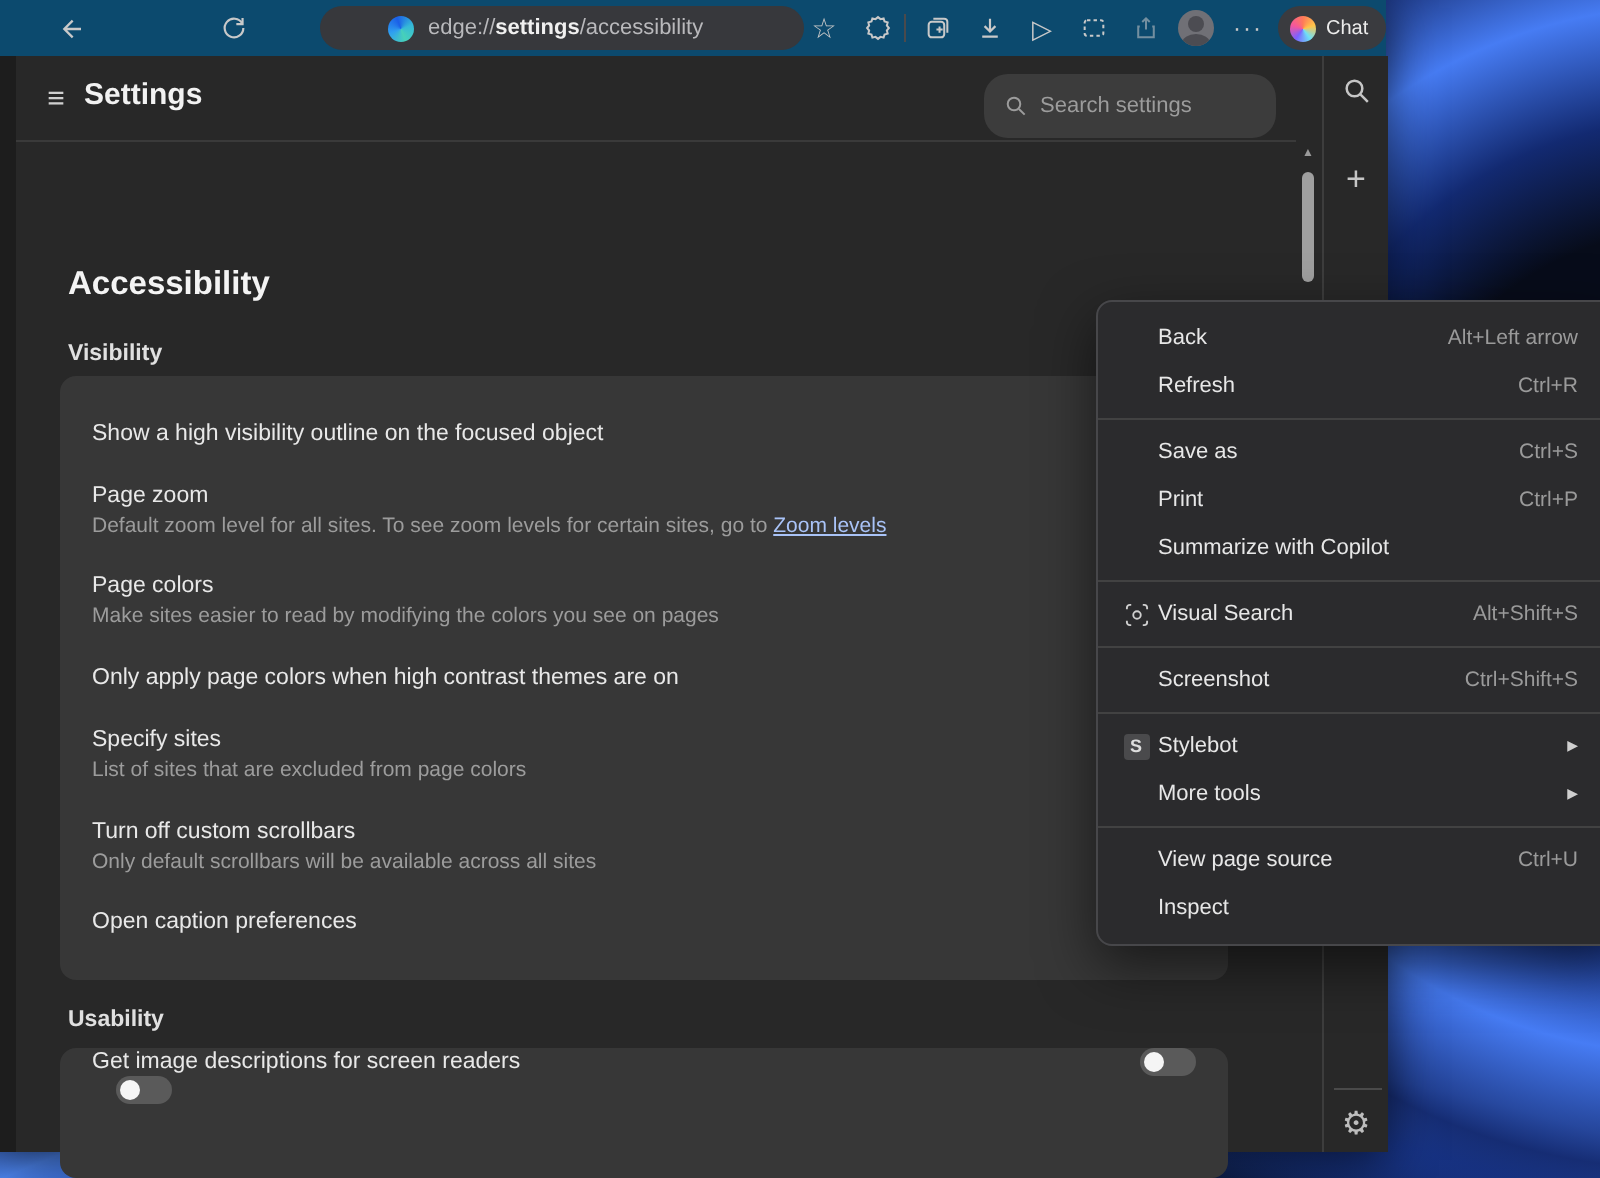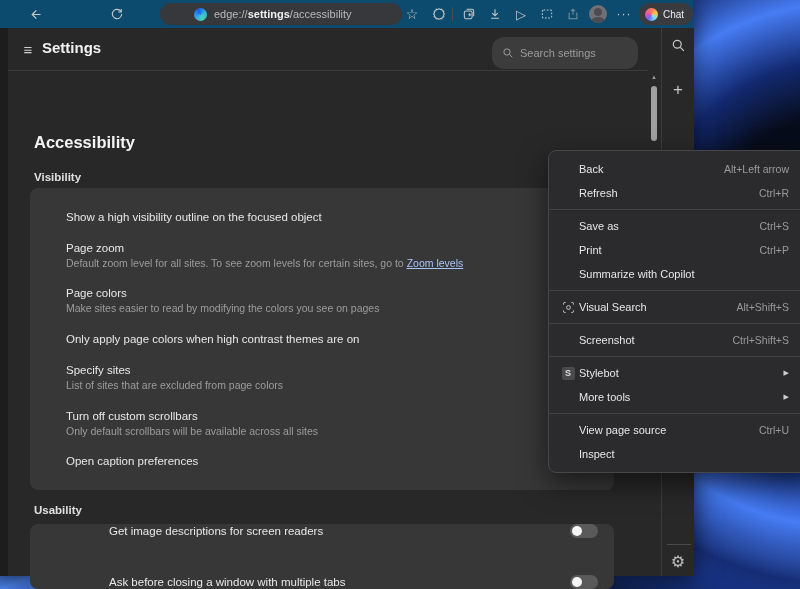--- a/index.html
+++ b/index.html
@@ -60,23 +60,23 @@
   }
   .search-box .ph{font-size:11px;color:#9c9c9c;white-space:nowrap;}
   
   .content{position:absolute;left:8px;top:43px;width:640px;height:505px;}
   .page-title{position:absolute;left:26px;top:62px;font-size:16.5px;font-weight:bold;color:#f4f4f4;}
   .sec-head{position:absolute;font-size:11.5px;font-weight:bold;color:#e0e0e0;}
   .sec-head.visibility{left:26px;top:100px;}
   .sec-head.usability{left:26px;top:433px;}
   .card{position:absolute;left:22px;width:584px;background:#373737;border-radius:8px;box-sizing:border-box;}
   .card.c1{top:117px;height:302px;display:flex;flex-direction:column;justify-content:space-evenly;padding:4px 0;}
-  .card.c2{top:453px;height:65px;display:flex;flex-direction:column;justify-content:space-between;padding-left:43px;}
+  .card.c2{top:453px;height:65px;display:flex;flex-direction:column;justify-content:flex-start;}
   .row{padding:0 16px;display:flex;align-items:center;}
-  .row-text{flex:1;min-width:0;margin-left:20px;}
+  .row-text{flex:1;min-width:0;}
   .row-title{font-size:11.5px;color:#e8e8e8;display:block;}
   .row-desc{font-size:10.5px;color:#9c9c9c;display:block;margin-top:3px;}
   .row-desc a{color:#a9c3f7;text-decoration:underline;cursor:pointer;}
   .toggle{width:28px;height:14px;border-radius:7px;background:#5a5a5a;position:relative;flex:0 0 auto;margin-left:12px;}
   .toggle::after{content:"";position:absolute;left:2px;top:2px;width:10px;height:10px;border-radius:50%;background:#f5f5f5;}
   
   .scrollbar{position:absolute;left:648px;top:44px;width:12px;height:532px;}
   .sb-arrow{position:absolute;left:0;width:12px;text-align:center;font-size:6px;color:#9a9a9a;}
   .sb-up{top:2px;}
   .sb-thumb{position:absolute;left:3px;top:14px;width:6px;height:55px;border-radius:3px;background:#9f9f9f;}
@@ -229,23 +229,20 @@
       <div class="sec-head usability">Usability</div>
 
       <div class="card c2">
         <div class="row">
           <span class="row-text">
               <span class="row-title">Get image descriptions for screen readers</span>
             </span>
           <span class="toggle"></span>
         </div>
         <div class="row">
-          <span class="row-text">
-              <span class="row-title">Ask before closing a window with multiple tabs</span>
-            </span>
           <span class="toggle"></span>
         </div>
       </div>
 
     </div>
 
     <div class="scrollbar">
       <div class="sb-arrow sb-up">▲</div>
       <div class="sb-thumb"></div>
 

